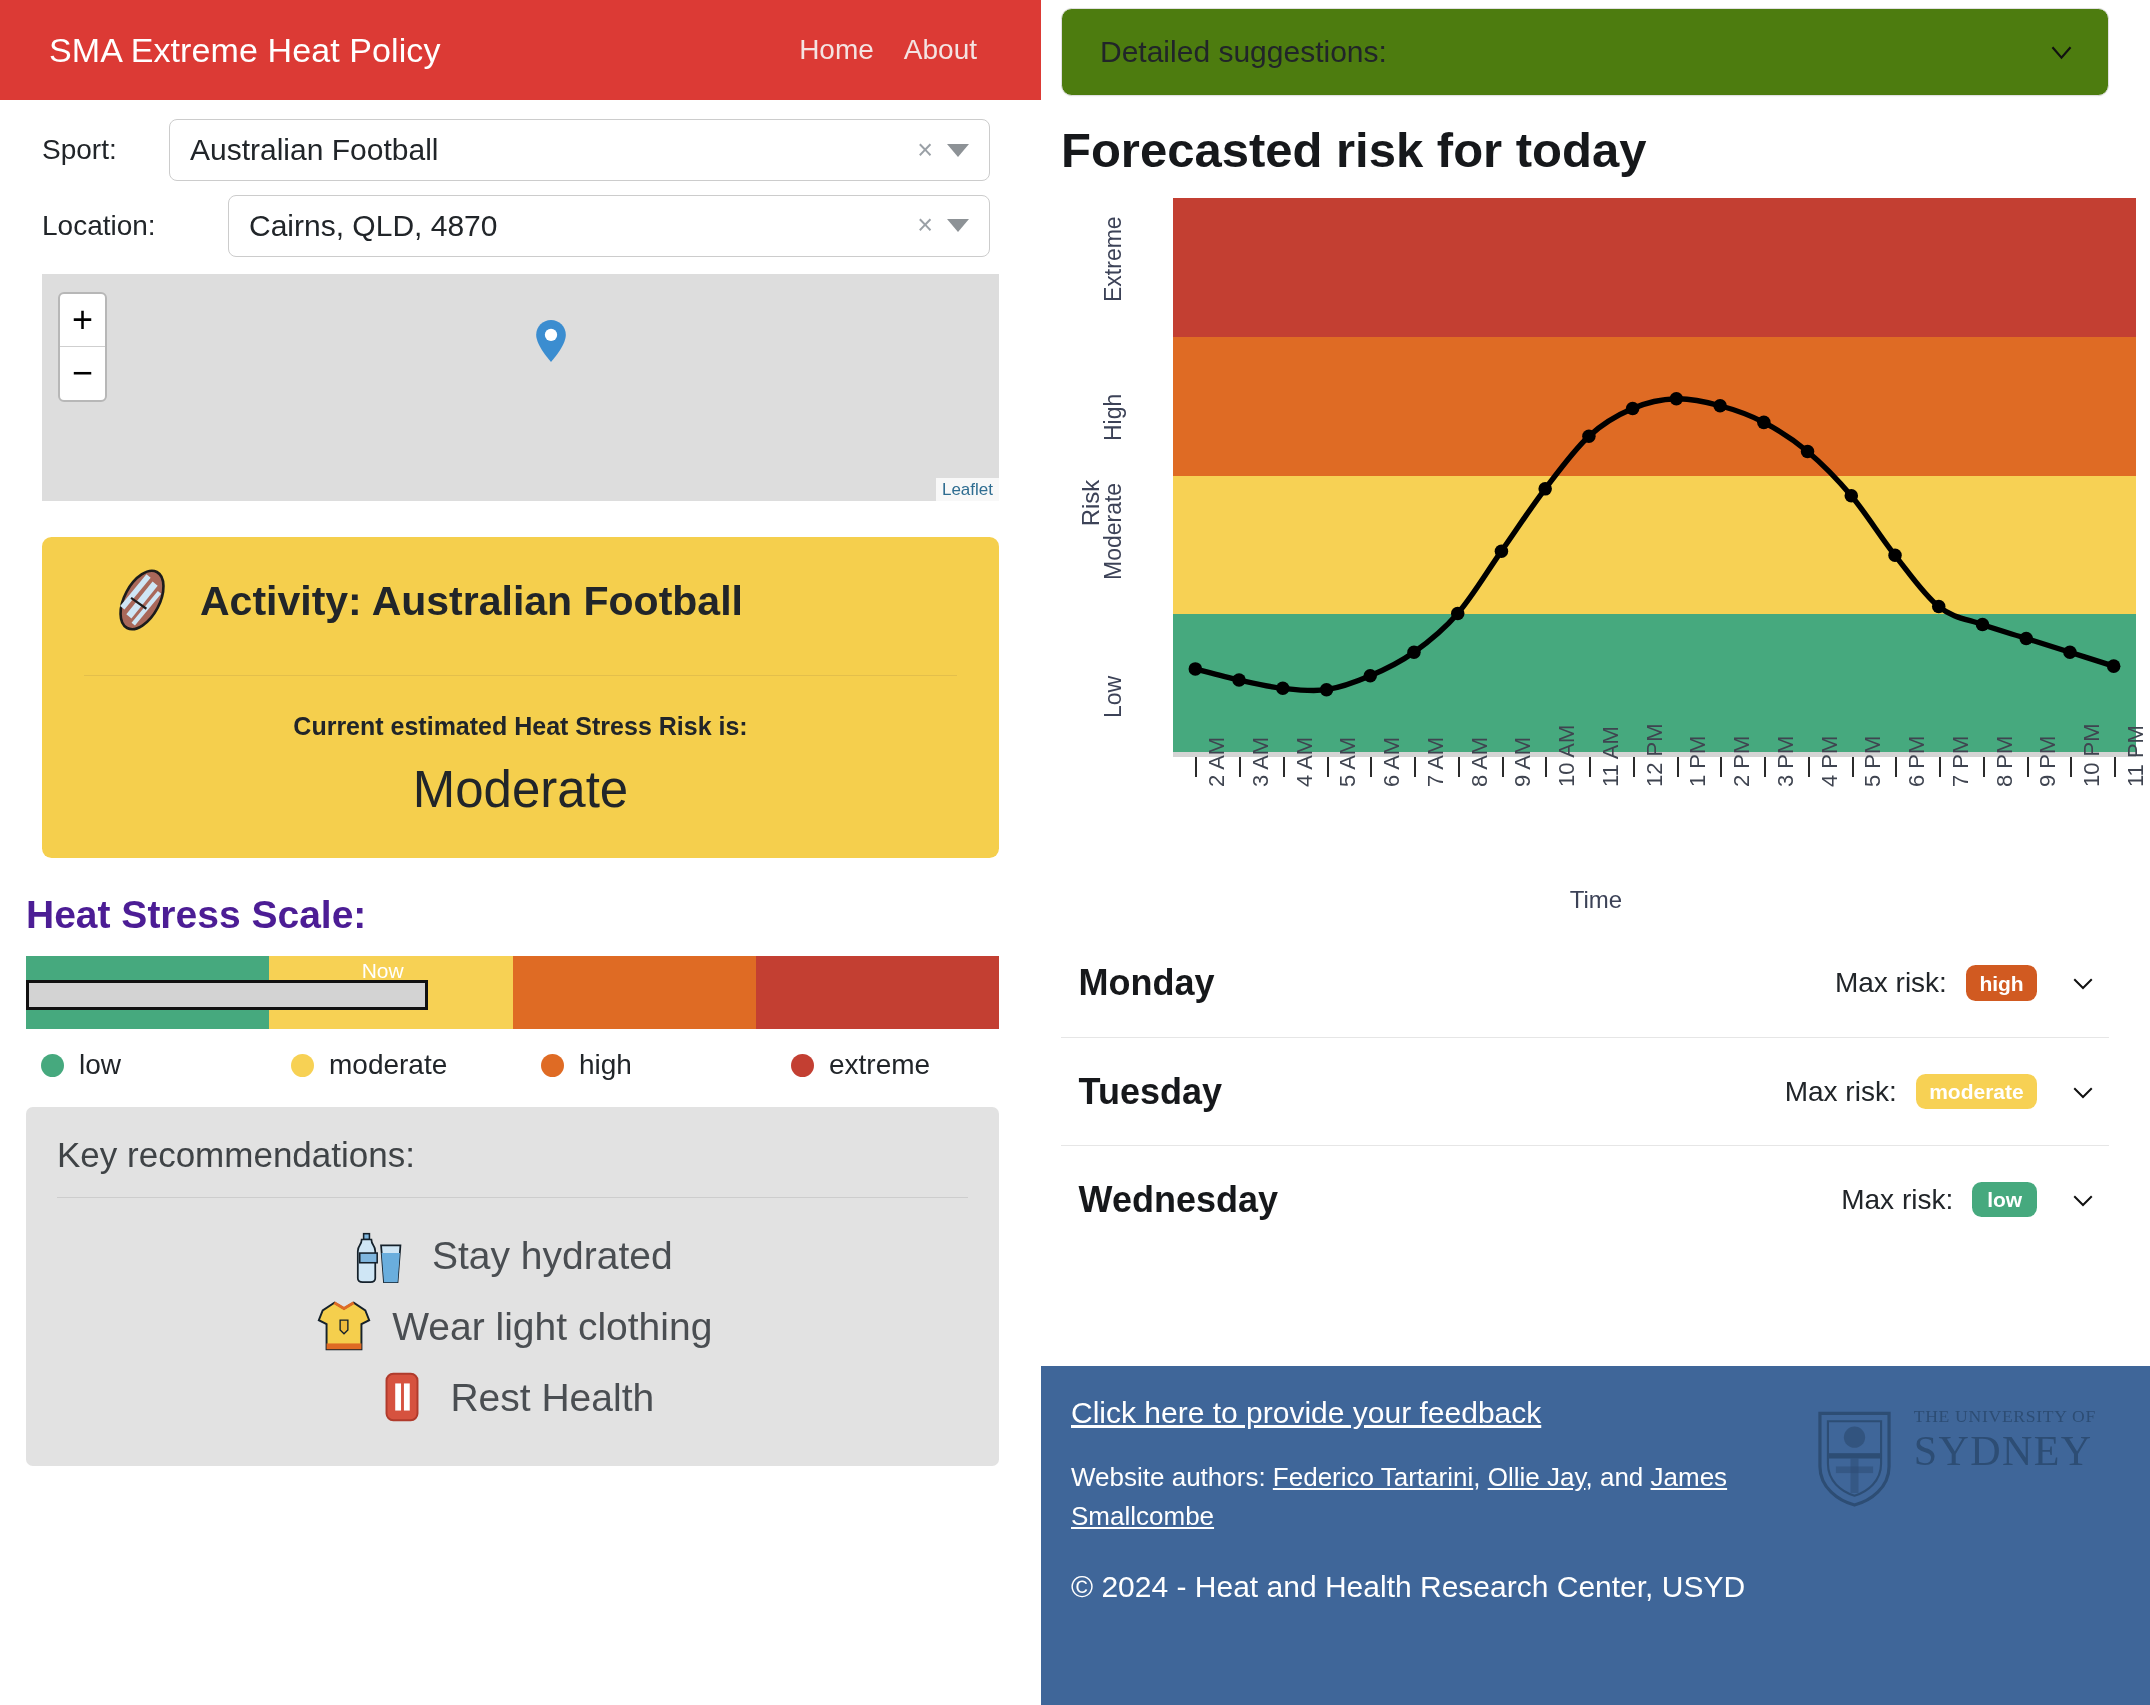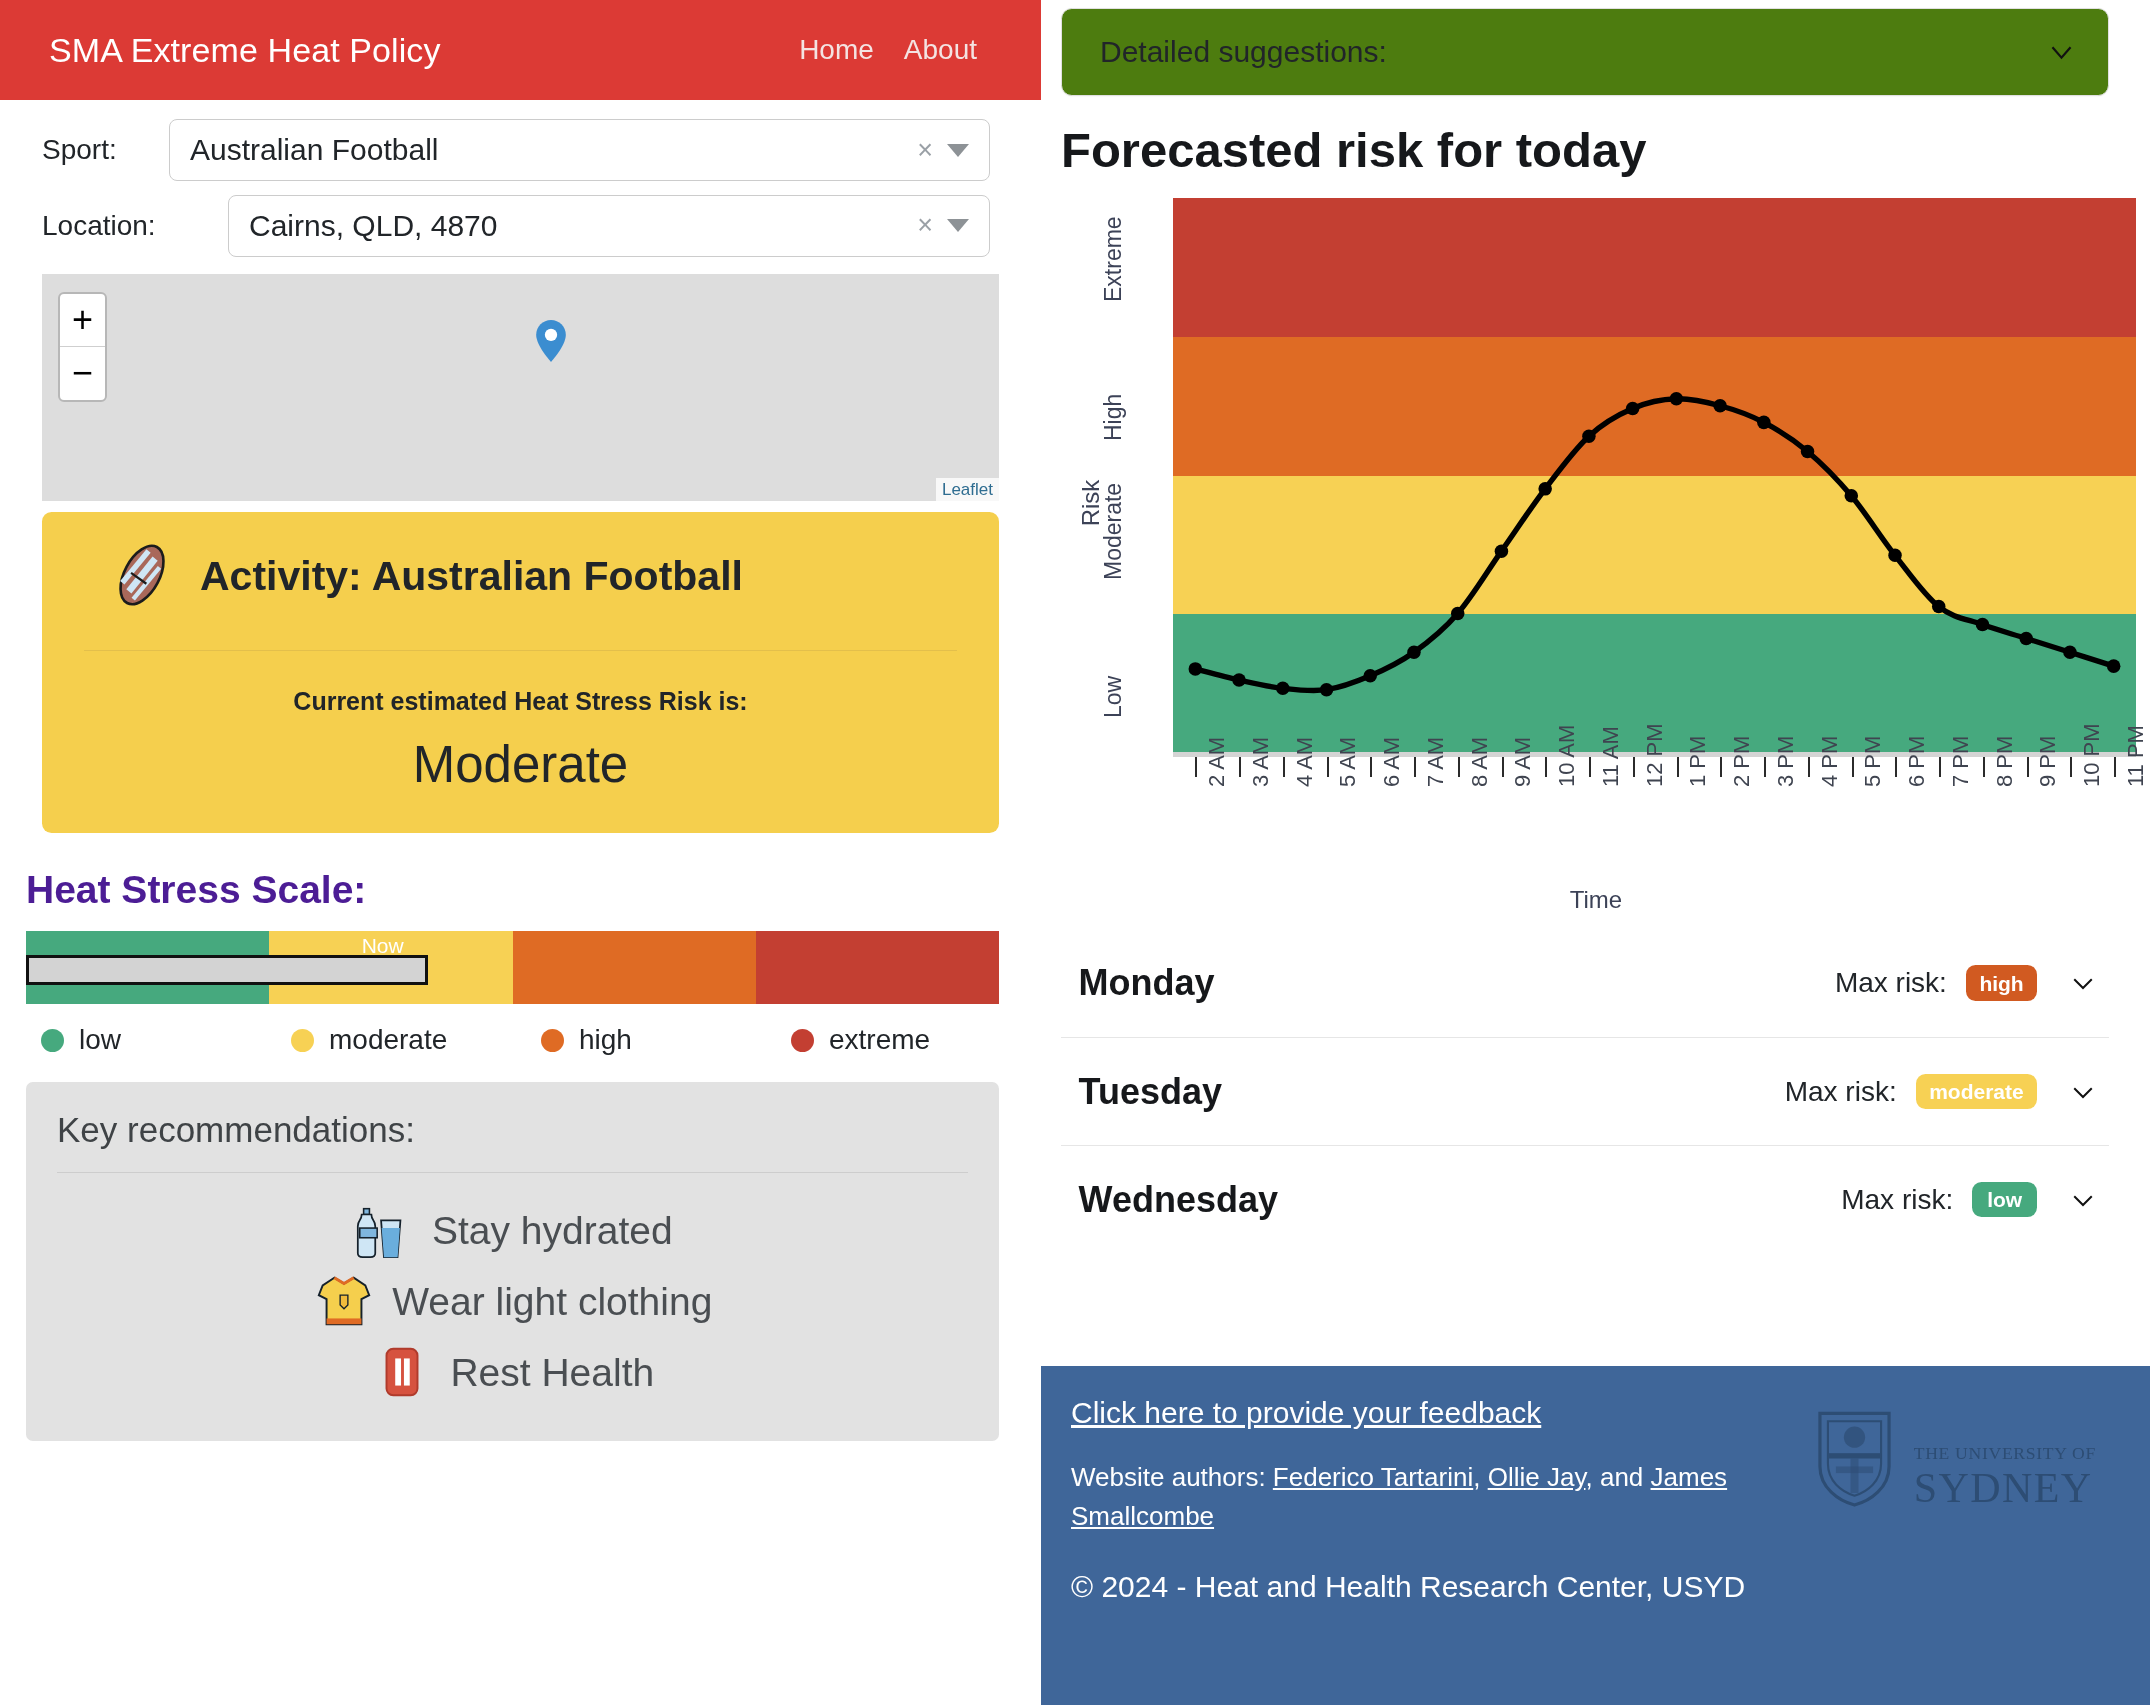--- a/index.html
+++ b/index.html
@@ -55,21 +55,21 @@
   }
   .zoom-btn.plus { border-bottom:1.4px solid #cfcfcf; }
   .pin { position:absolute; left:494px; top:46px; width:30px; height:42px; }
   .leaflet-attr {
     position:absolute; right:0; bottom:0; background:rgba(255,255,255,.78);
     color:#2f6d91; font-size:17px; padding:1.4px 6px;
   }
 
   
   .activity-card {
-    margin:11px 42px 0 42px; background:#f5cf4d; border-radius:9.5px;
+    margin:36px 42px 0 42px; background:#f5cf4d; border-radius:9.5px;
     padding:28px 27px 39px 27px;
   }
   .act-head { display:flex; align-items:center; gap:23px; padding-left:38px; }
   .act-title { font-size:41px; font-weight:700; color:#212529; }
   .act-divider { height:1.4px; background:#e3bf4b; margin:38px 15px 0 15px; }
   .act-sub { text-align:center; font-size:25px; font-weight:700; margin-top:36px; color:#212529;}
   .act-risk { text-align:center; font-size:51px; font-weight:400; margin-top:19px; color:#212529;}
 
   
   .scale-title { font-size:39px; font-weight:700; margin:35px 0 0 26px; color:#4c1d95;}
@@ -158,21 +158,21 @@
   .footer {
     position:absolute; left:0; right:0; bottom:0; top:1366px;
     background:#3f6699; padding:30px 0 0 30px; color:#fff; overflow:hidden;
   }
   .f-link {
     display:inline-block; font-size:30px; color:#ffffff; text-decoration:underline;
   }
   .f-line { font-size:26px; color:#ffffff; margin-top:28px; line-height:1.5; max-width:743px;}
   .f-line a { color:#fff; text-decoration:underline; }
   .f-copy { font-size:30px; color:#fff; margin-top:34px; }
-  .usyd-logo { position:absolute; right:55px; top:42px; display:flex; align-items:flex-end; gap:19px;}
+  .usyd-logo { position:absolute; right:55px; top:42px; display:flex; align-items:flex-start; gap:19px;}
   .usyd-text { color:#2d4d74; line-height:1; }
   .usyd-t1 { font-family:"Liberation Serif", serif; font-size:17.6px; letter-spacing:0.7px;}
   .usyd-t2 { font-family:"Liberation Serif", serif; font-size:42px; letter-spacing:1.4px; margin-top:4px;}
 </style>
 </head>
 <body>
 
 <div class="app">
 
   <div class="left-col">

